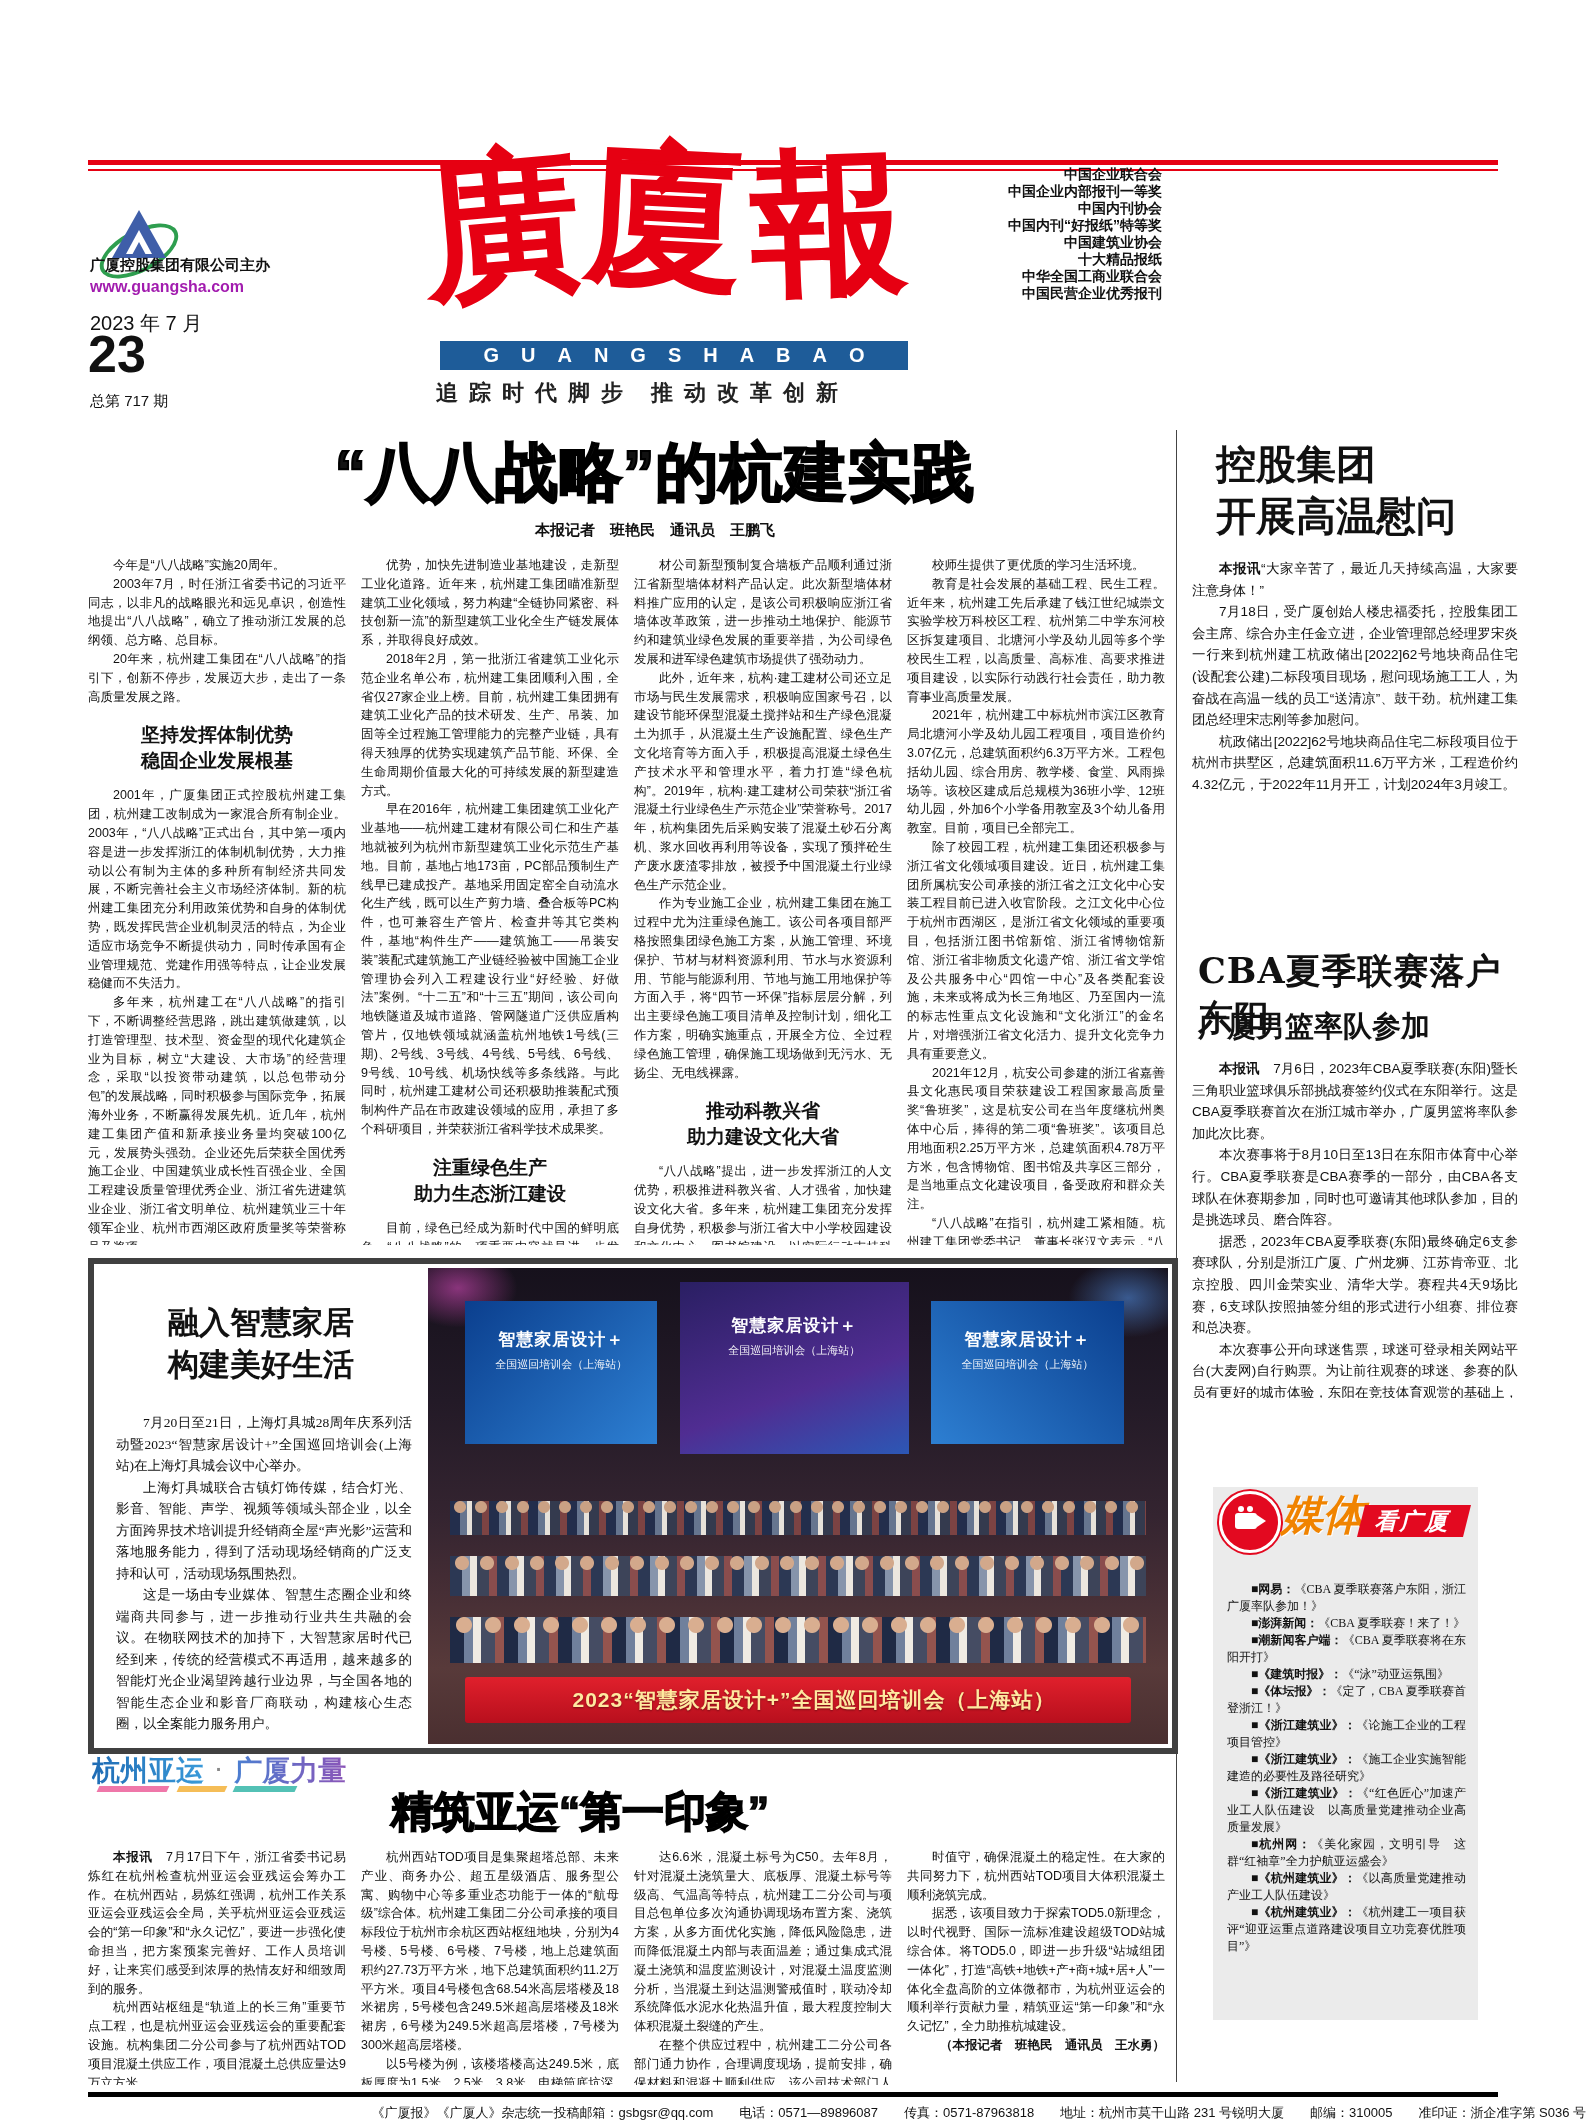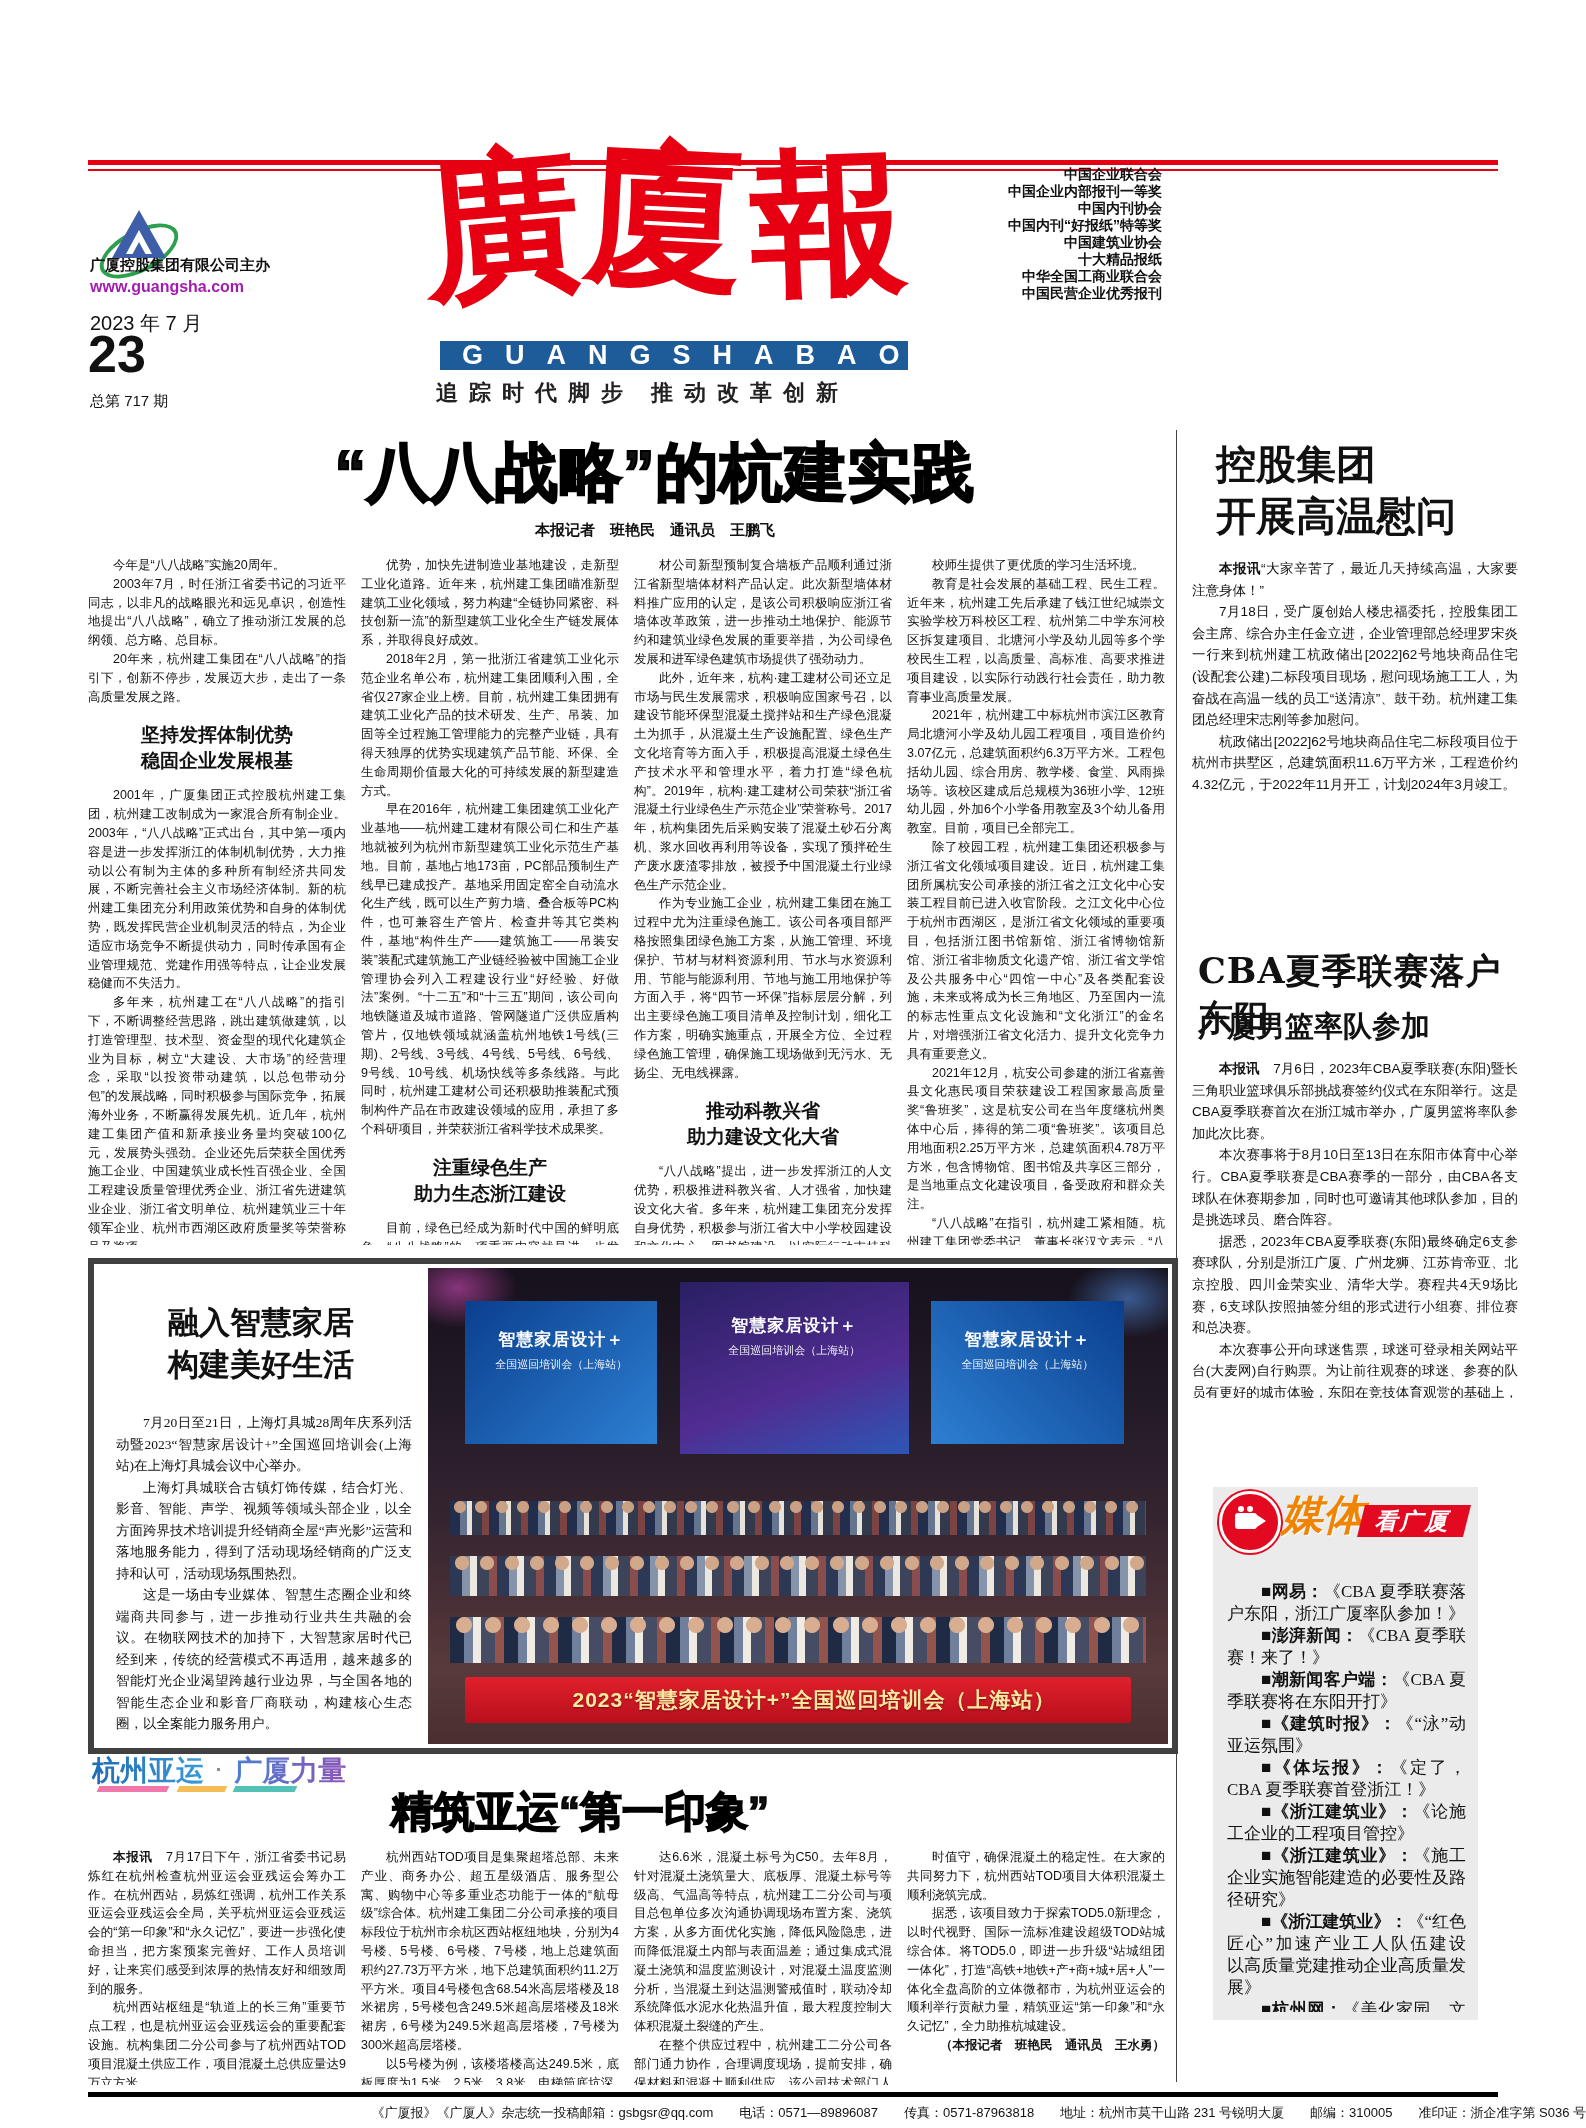--- a/index.html
+++ b/index.html
@@ -25,21 +25,21 @@
   .mh-date{position:absolute;left:90px;top:310px;font-size:20px;}
   .mh-day{position:absolute;left:88px;top:326px;font-size:52px;font-weight:bold;line-height:56px;}
   .mh-issue{position:absolute;left:90px;top:392px;font-size:15px;}
   .mh-title{position:absolute;left:395px;top:128px;width:540px;height:210px;text-align:center;
             color:#e60012;font-family:"DejaVu Serif",serif;font-weight:900;}
   .mh-title span{display:inline-block;font-size:158px;line-height:180px;}
   .mh-title .t1{transform:rotate(-5deg) translateY(6px);}
   .mh-title .t2{transform:rotate(3deg) translateY(-4px);}
   .mh-title .t3{transform:rotate(-2deg) translateY(4px);}
   .mh-bluebar{position:absolute;left:440px;top:341px;width:468px;height:29px;background:#1e5c99;
-              color:#fff;text-align:center;font-size:27px;font-weight:bold;letter-spacing:22px;
+              color:#fff;text-align:center;font-size:20px;font-weight:bold;letter-spacing:22px;
               line-height:29px;text-indent:22px;}
   .mh-slogan{position:absolute;left:436px;top:378px;width:476px;text-align:left;font-size:22px;
              font-weight:bold;letter-spacing:11px;color:#222;}
   .awards{position:absolute;left:940px;top:166px;width:222px;text-align:right;
           font-size:14px;font-weight:bold;line-height:17px;}
   
   .headline{position:absolute;left:140px;top:430px;width:1030px;text-align:center;
             font-size:63px;font-weight:900;letter-spacing:1px;-webkit-text-stroke:2.2px #000;}
   .byline{position:absolute;left:140px;top:521px;width:1030px;text-align:center;
           font-family:"Liberation Serif",serif;font-size:15px;font-weight:bold;}
@@ -67,21 +67,21 @@
   .media-logo .cam:after{content:"";position:absolute;left:22px;top:2px;width:0;height:0;
               border-top:6px solid transparent;border-bottom:6px solid transparent;border-left:9px solid #fff;}
   .media-logo .dots{position:absolute;left:16px;top:12px;width:6px;height:6px;border-radius:50%;background:#fff;
               box-shadow:9px 0 0 #fff;}
   .media-tag1{position:absolute;left:68px;top:0px;font-size:42px;font-weight:900;color:#f08300;
               font-family:"DejaVu Serif",serif;font-style:italic;text-shadow:1px 1px 0 #fff;}
   .media-tag2{position:absolute;left:148px;top:18px;width:106px;height:32px;background:#e30920;
               transform:skewX(-14deg);color:#fff;font-size:23px;font-weight:900;text-align:center;
               line-height:32px;letter-spacing:2px;}
   .media-list{position:absolute;left:14px;right:12px;top:94px;bottom:8px;overflow:hidden;
-              font-size:17px;line-height:22px;text-align:justify;}
+              font-size:12px;line-height:17px;text-align:justify;}
   .media-list p{margin:0;text-indent:2em;}
   .media-list .src{font-weight:bold;}
   .media-list .ttl{font-family:"Liberation Serif",serif;}
   
   .feature{position:absolute;left:88px;top:1258px;width:1078px;height:484px;border:6px solid #404040;}
   .feat-h{position:absolute;left:12px;top:38px;width:310px;text-align:center;font-size:31px;
           font-weight:900;line-height:42px;}
   .feat-body{position:absolute;left:22px;top:148px;width:296px;height:320px;overflow:hidden;
              font-family:"Liberation Serif",serif;font-size:13.5px;line-height:21.5px;text-align:justify;}
   .feat-body p{margin:0;text-indent:2em;}

